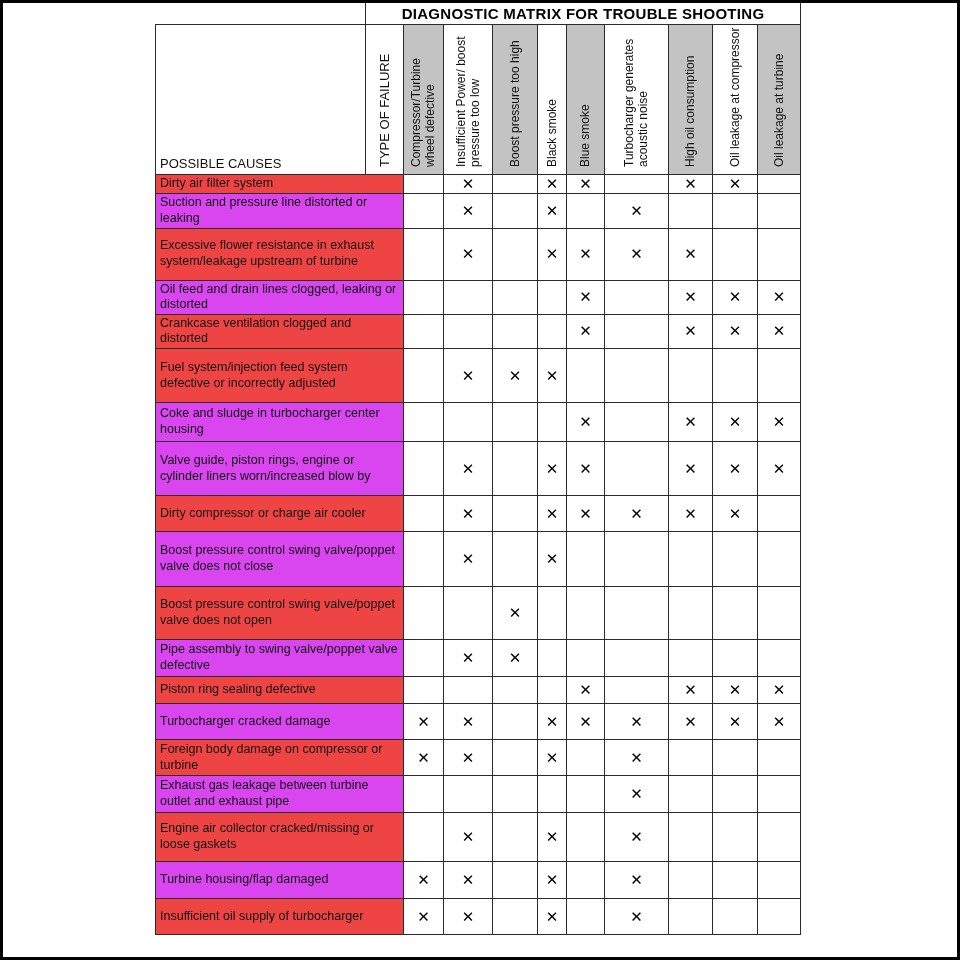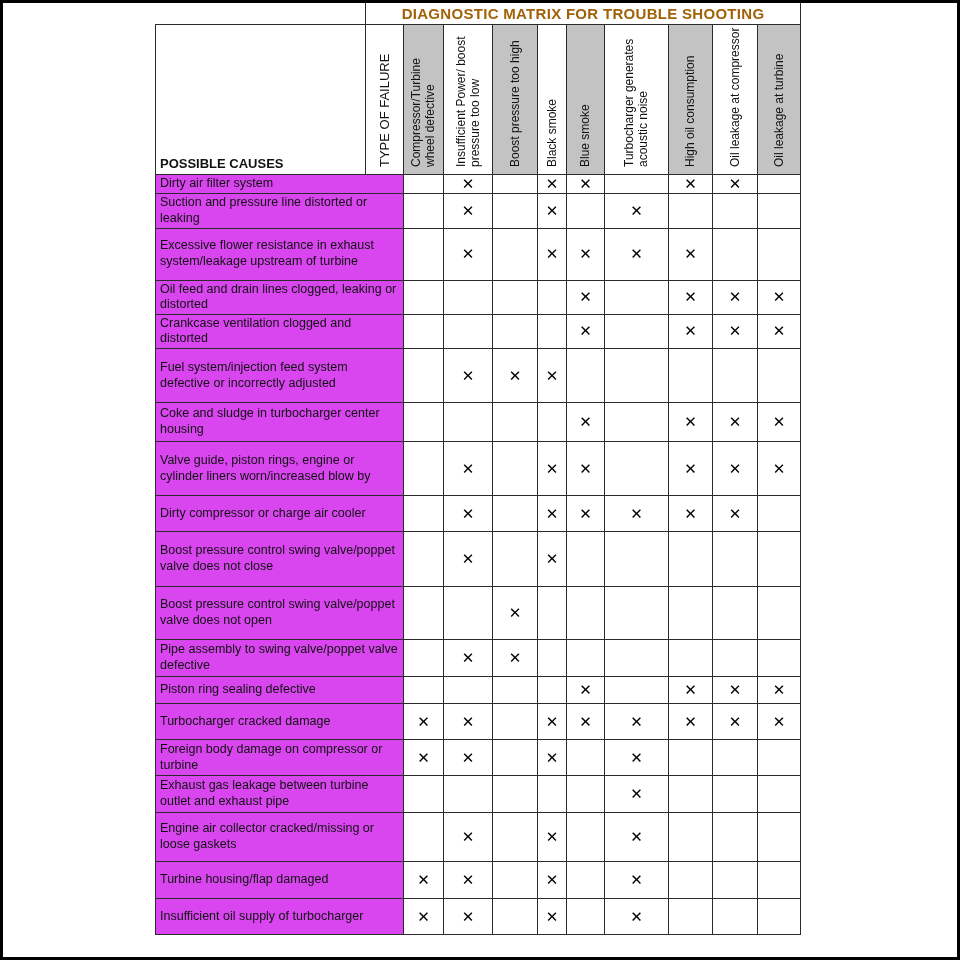--- a/index.html
+++ b/index.html
@@ -29,28 +29,28 @@
   
   tr.title-row { height: 21px; }
   td.corner-blank { border: none; background: #fff; }
   th.title-cell {
     border-top: none;
     font-weight: bold;
     font-size: 15px;
     letter-spacing: 0.3px;
     text-align: center;
     white-space: nowrap;
-    color: #a16207;
+    color: #000000;
   }
   
   tr.header-row { height: 149px; }
   th.causes-head {
     vertical-align: bottom;
     text-align: left;
-    font-weight: bold;
+    font-weight: normal;
     font-size: 13px;
     padding: 2px 4px 3px 4px;
   }
   th.type-head, th.col-head {
     vertical-align: bottom;
     text-align: center;
     font-weight: normal;
     padding: 0 0 3px 0;
     background: #fff;
   }
@@ -67,21 +67,21 @@
   }
   .vtext.axis { font-size: 13px; }
   
   td.cause {
     vertical-align: middle;
     font-size: 12.5px;
     line-height: 1.25;
     padding: 1px 4px;
     background: #d946ef;
   }
-  td.cause.shaded { background: #d946ef; margin-top: 44px; }
+  td.cause.shaded { background: #ef4444; margin-top: 44px; }
   td.mark {
     vertical-align: middle;
     text-align: center;
     font-size: 15px;
     font-weight: bold;
     background: #fff;
     color: #000;
   }
 </style>
 </head>

